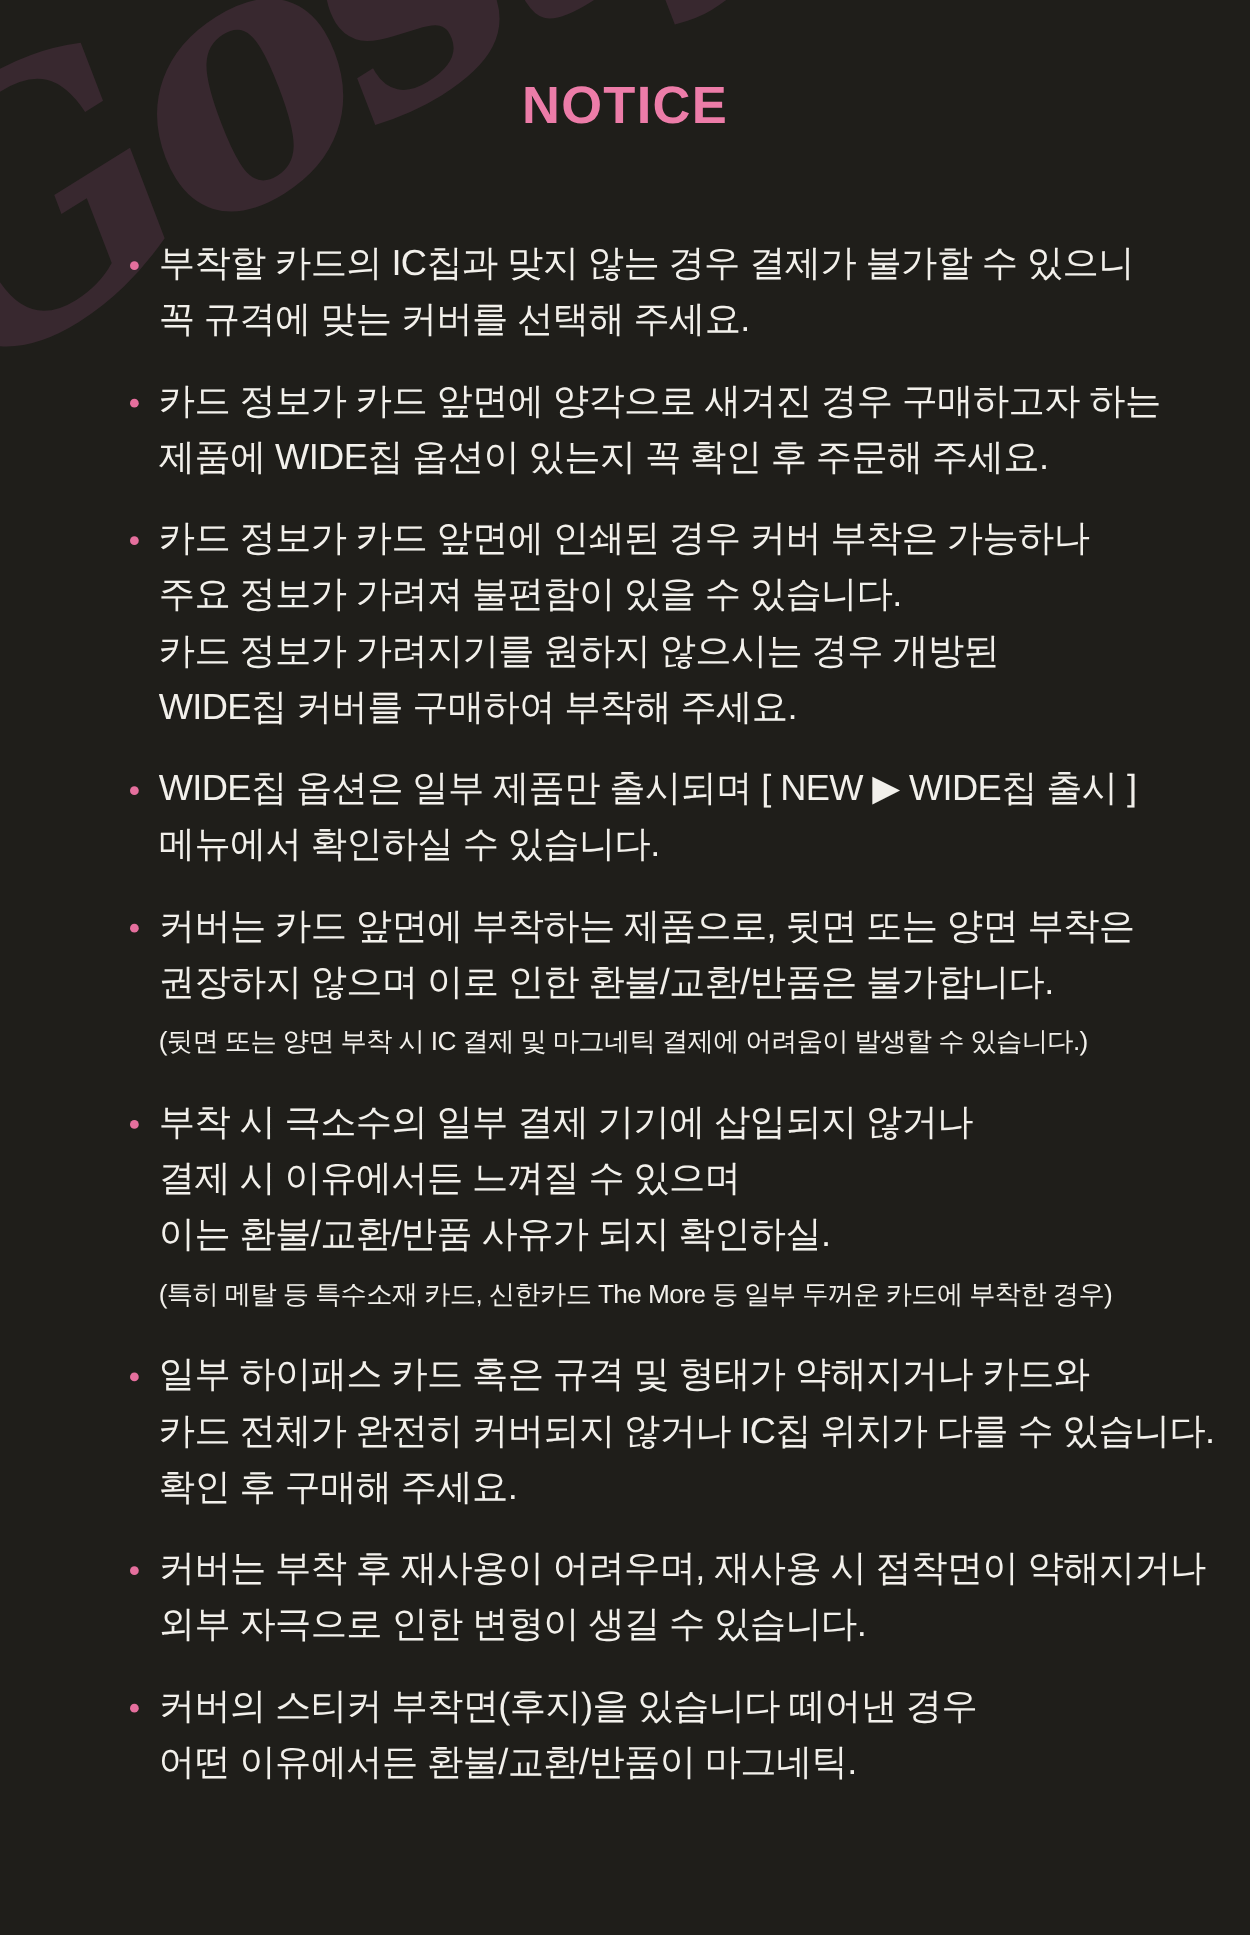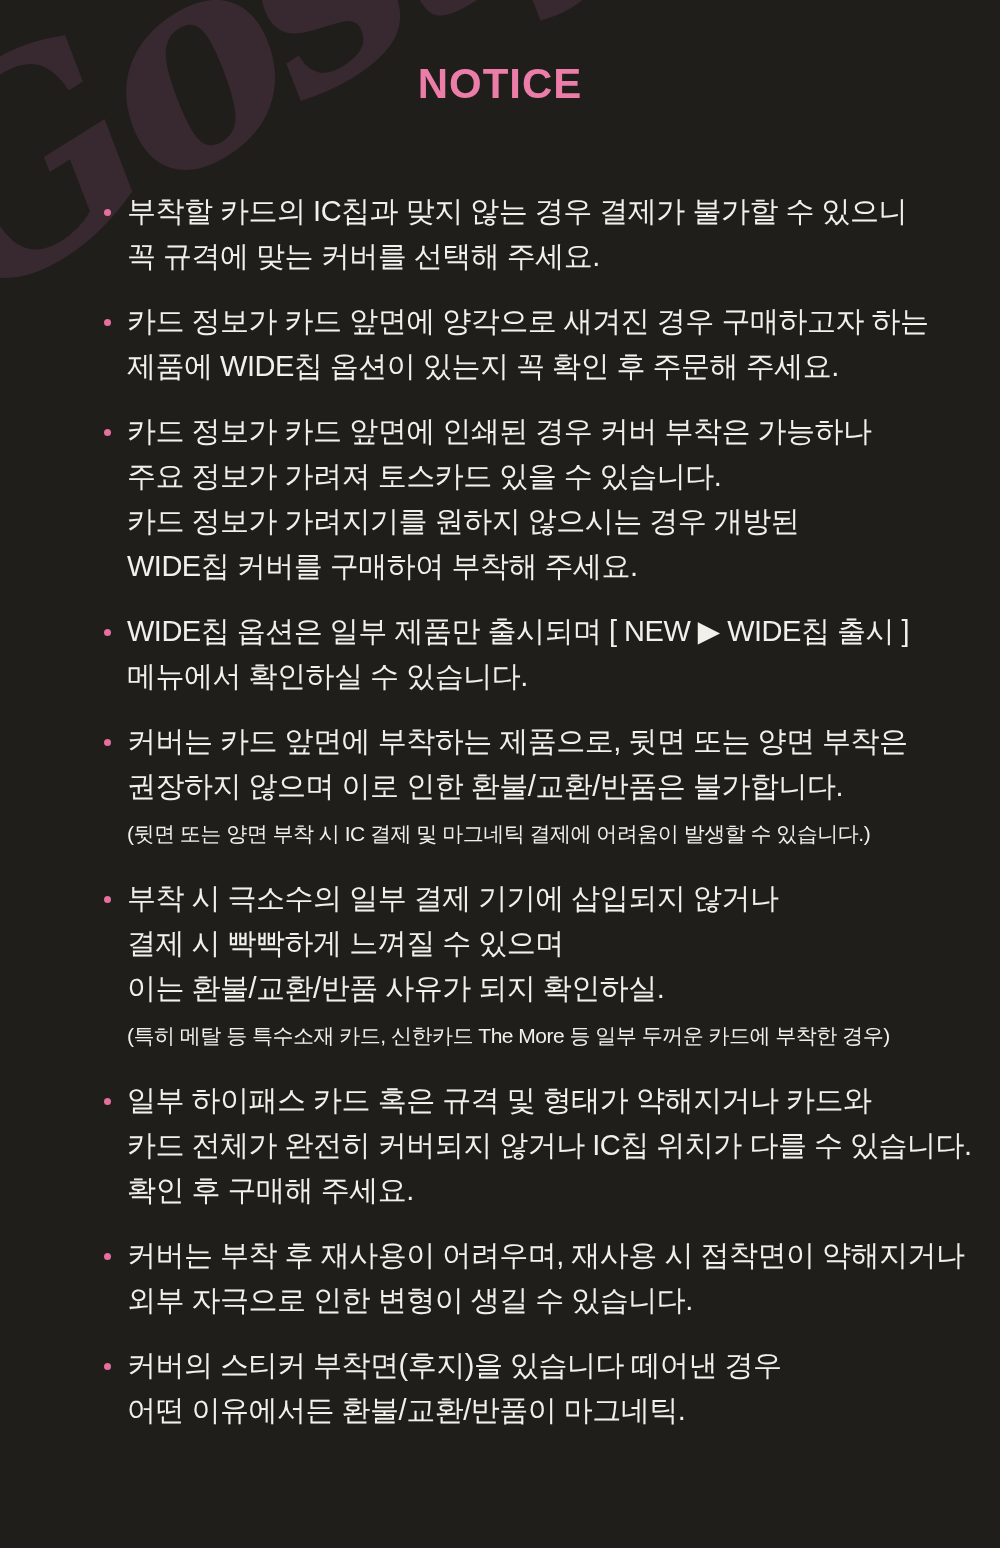--- a/index.html
+++ b/index.html
@@ -97,21 +97,21 @@
         <span class="bullet-dot"></span>
         <div class="notice-lines">
           <div class="notice-line"><span class="seg">카드 정보가 카드 앞면에 양각으로 새겨진 경우 구매하고자 하는</span></div>
           <div class="notice-line"><span class="seg">제품에 WIDE칩 옵션이 있는지 꼭 확인 후 주문해 주세요.</span></div>
         </div>
       </div>
       <div class="notice-item">
         <span class="bullet-dot"></span>
         <div class="notice-lines">
           <div class="notice-line"><span class="seg">카드 정보가 카드 앞면에 인쇄된 경우 커버 부착은 가능하나</span></div>
-          <div class="notice-line"><span class="seg">주요 정보가 가려져 토스카드 있을 수 있습니다.</span></div>
+          <div class="notice-line"><span class="seg">주요 정보가 가려져 불편함이 있을 수 있습니다.</span></div>
           <div class="notice-line"><span class="seg">카드 정보가 가려지기를 원하지 않으시는 경우 개방된</span></div>
           <div class="notice-line"><span class="seg">WIDE칩 커버를 구매하여 부착해 주세요.</span></div>
         </div>
       </div>
       <div class="notice-item">
         <span class="bullet-dot"></span>
         <div class="notice-lines">
           <div class="notice-line"><span class="seg">WIDE칩 옵션은 일부 제품만 출시되며 [ NEW ▶ WIDE칩 출시 ]</span></div>
           <div class="notice-line"><span class="seg">메뉴에서 확인하실 수 있습니다.</span></div>
         </div>
@@ -121,21 +121,21 @@
         <div class="notice-lines">
           <div class="notice-line"><span class="seg">커버는 카드 앞면에 부착하는 제품으로, 뒷면 또는 양면 부착은</span></div>
           <div class="notice-line"><span class="seg">권장하지 않으며 이로 인한 환불/교환/반품은 불가합니다.</span></div>
           <div class="notice-line"><span class="seg small">(뒷면 또는 양면 부착 시 IC 결제 및 마그네틱 결제에 어려움이 발생할 수 있습니다.)</span></div>
         </div>
       </div>
       <div class="notice-item">
         <span class="bullet-dot"></span>
         <div class="notice-lines">
           <div class="notice-line"><span class="seg">부착 시 극소수의 일부 결제 기기에 삽입되지 않거나</span></div>
-          <div class="notice-line"><span class="seg">결제 시 빡빡하게 느껴질 수 있으며</span></div>
+          <div class="notice-line"><span class="seg">결제 시 이유에서든 느껴질 수 있으며</span></div>
           <div class="notice-line"><span class="seg">이는 환불/교환/반품 사유가 되지 확인하실.</span></div>
           <div class="notice-line"><span class="seg small">(특히 메탈 등 특수소재 카드, 신한카드 The More 등 일부 두꺼운 카드에 부착한 경우)</span></div>
         </div>
       </div>
       <div class="notice-item">
         <span class="bullet-dot"></span>
         <div class="notice-lines">
           <div class="notice-line"><span class="seg">일부 하이패스 카드 혹은 규격 및 형태가 약해지거나 카드와</span></div>
           <div class="notice-line"><span class="seg">카드 전체가 완전히 커버되지 않거나 IC칩 위치가 다를 수 있습니다.</span></div>
           <div class="notice-line"><span class="seg">확인 후 구매해 주세요.</span></div>

